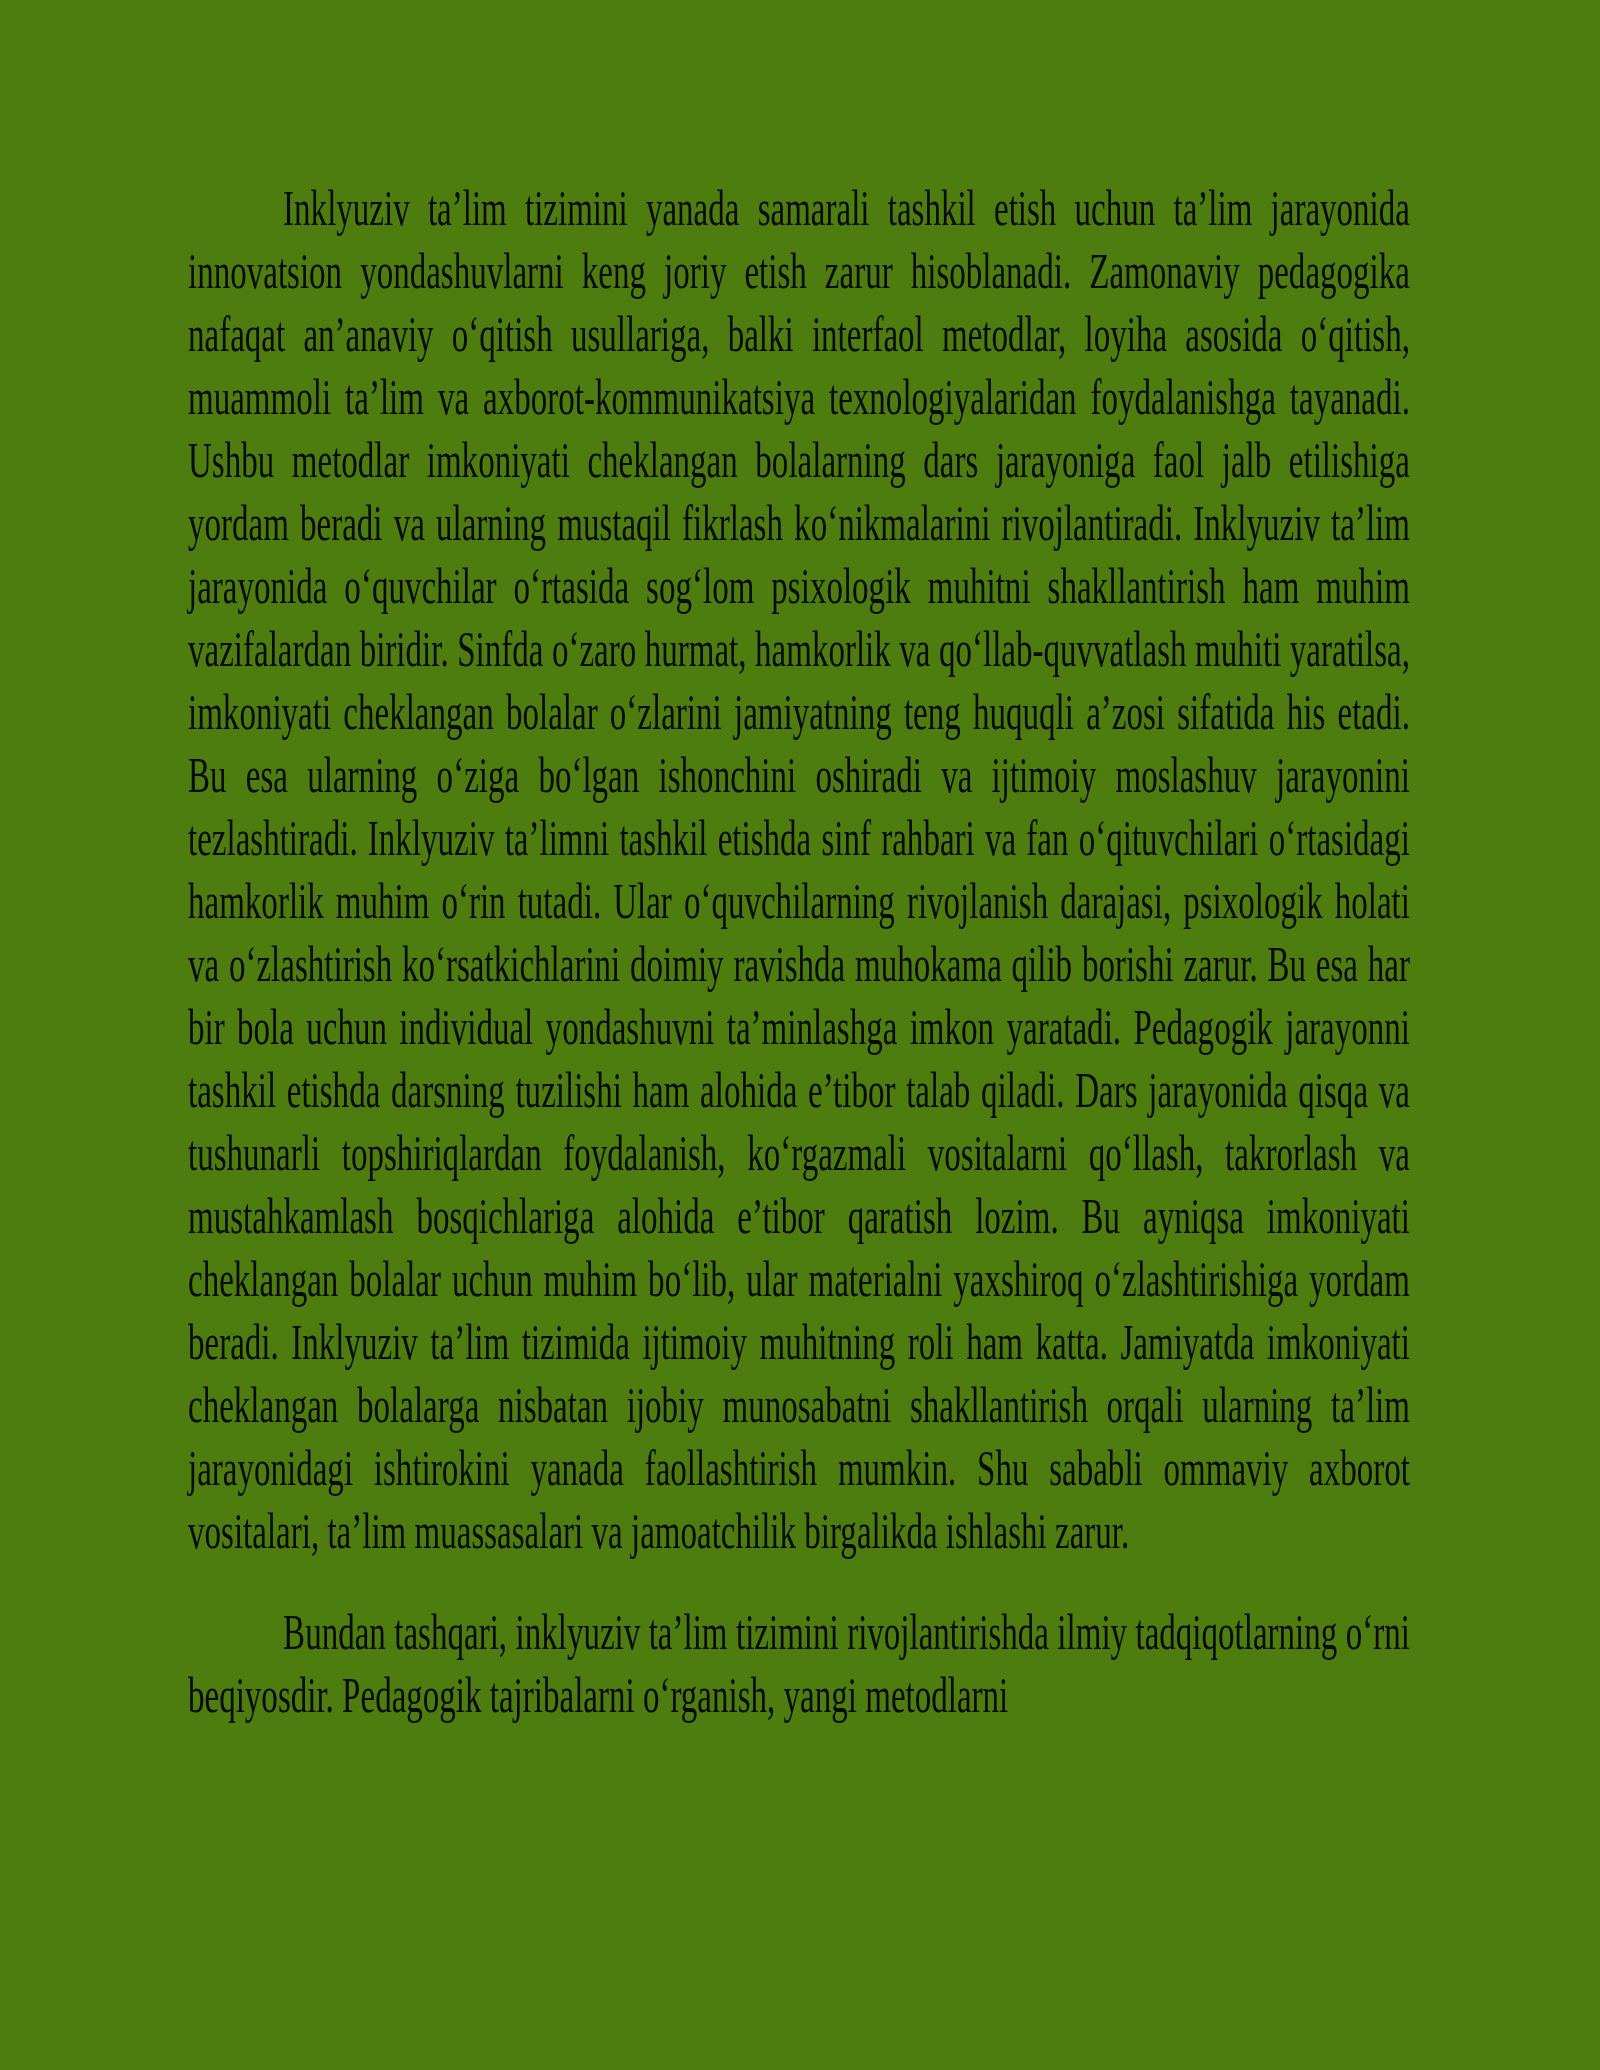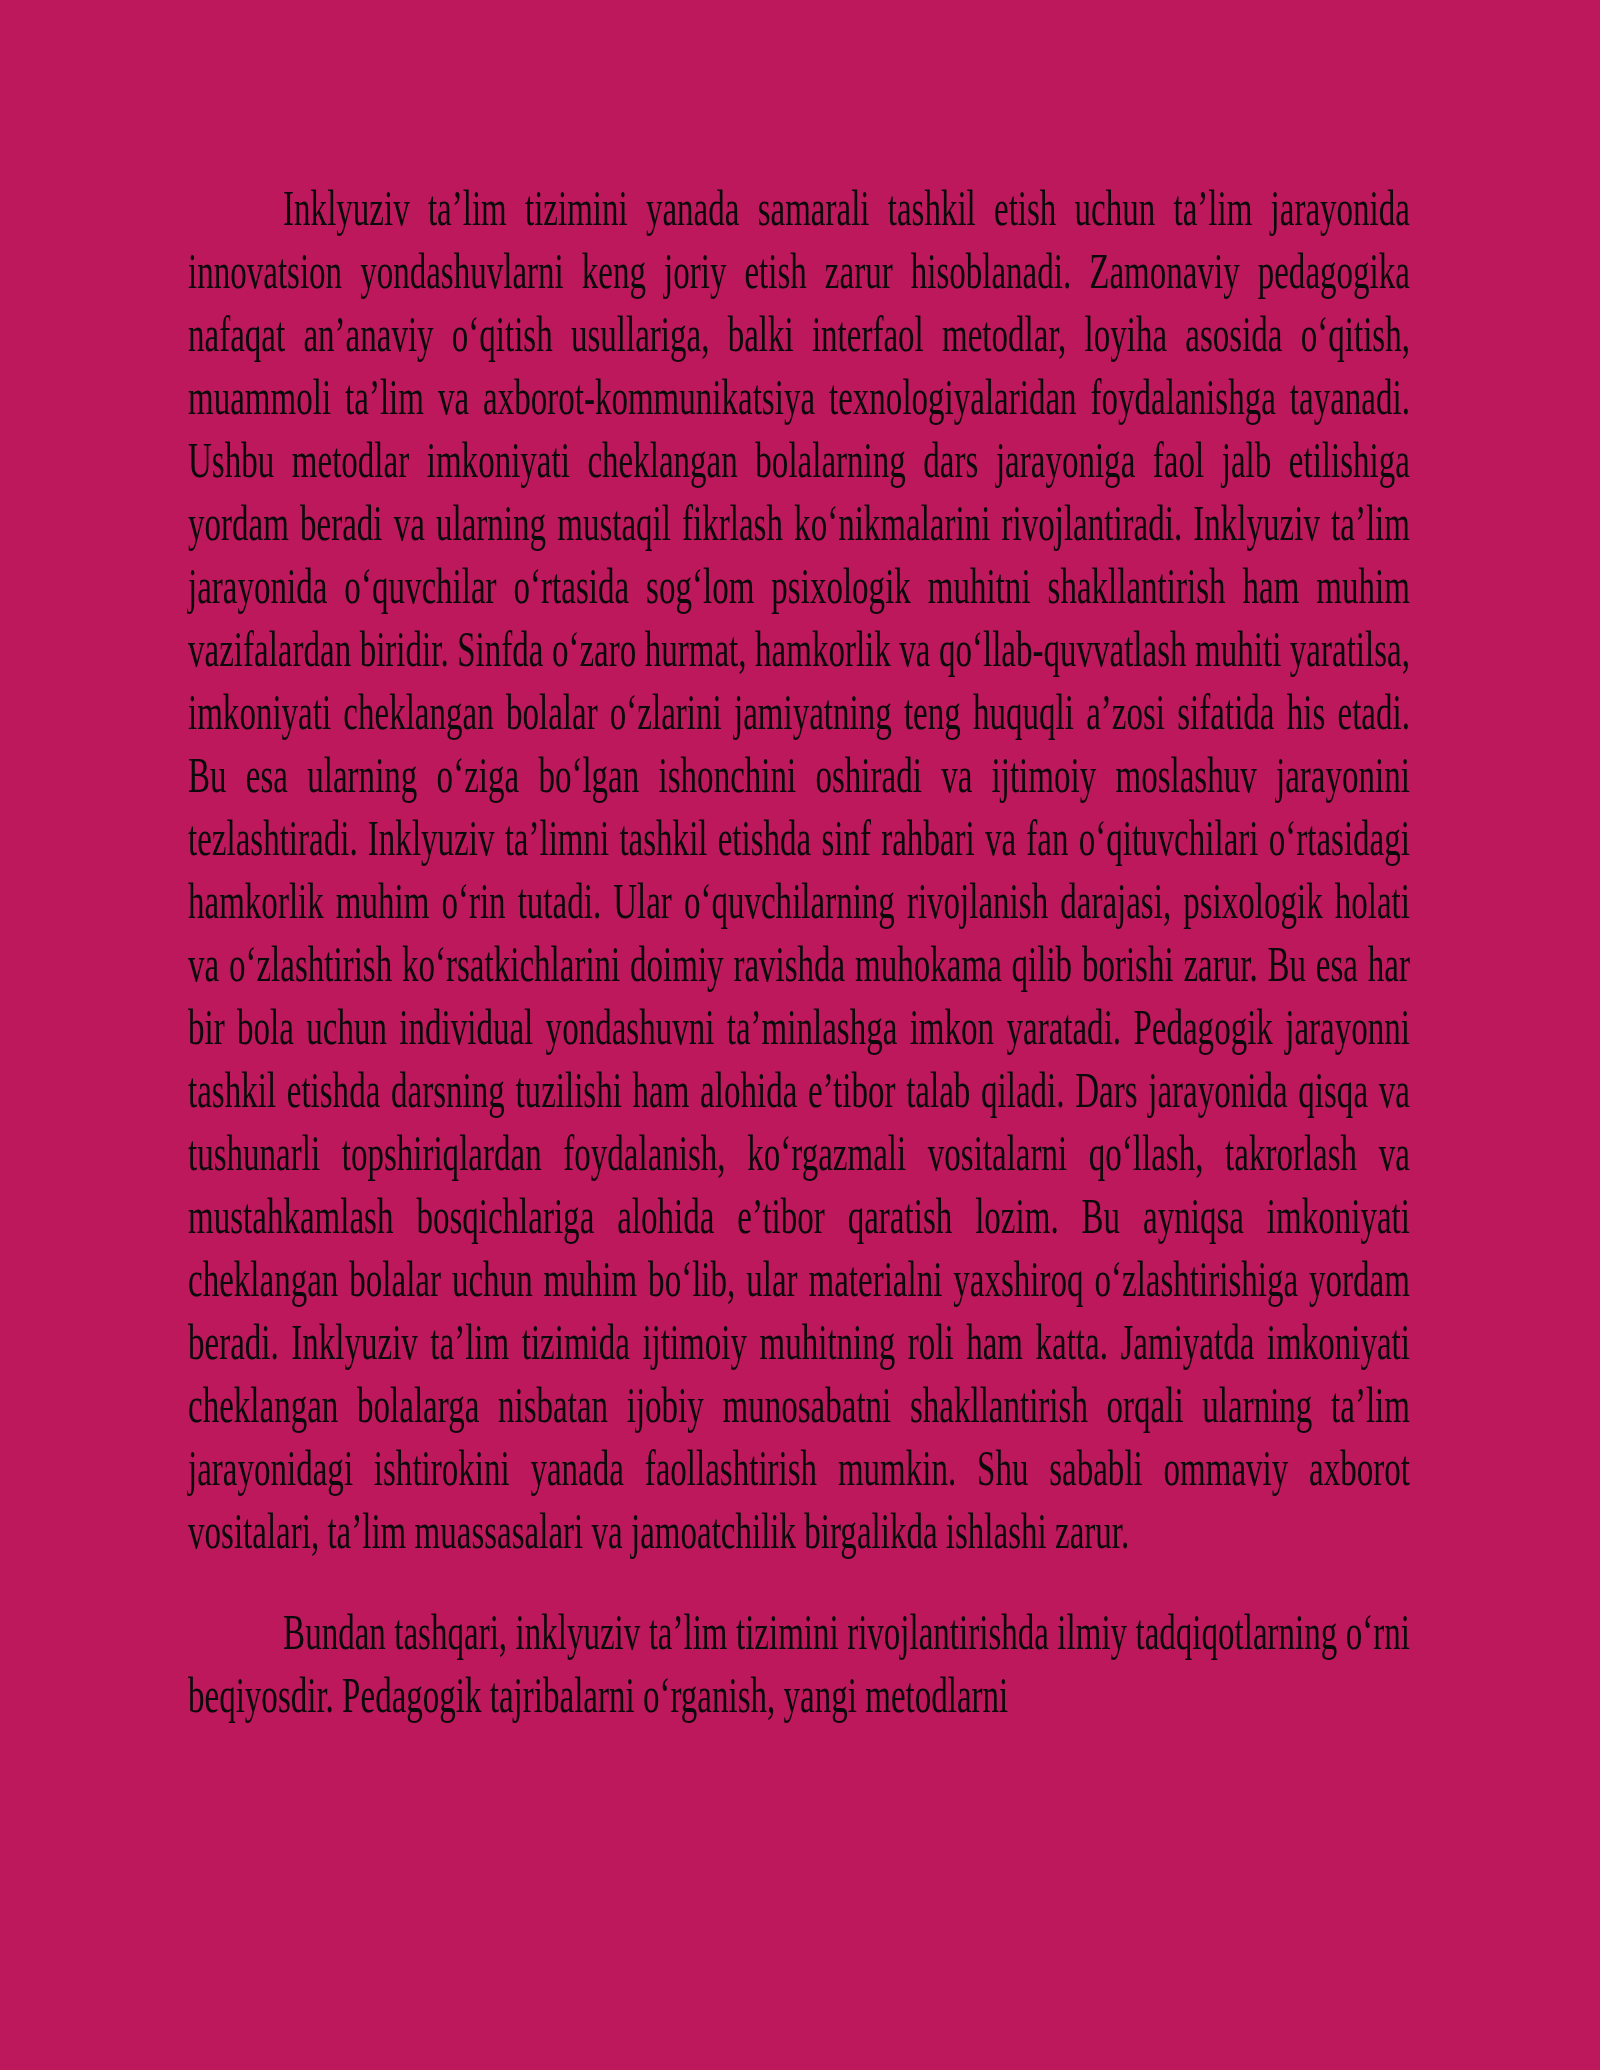--- a/index.html
+++ b/index.html
@@ -4,21 +4,21 @@
   <style>
     html, body {
       margin: 0;
       padding: 0;
       background: #ffffff;
     }
     .page {
       position: relative;
       width: 1600px;
       height: 2070px;
-      background: #be185d;
+      background: #4d7c0f;
       overflow: hidden;
       font-family: "Liberation Serif", serif;
     }
     .content {
       position: absolute;
       left: 188px;
       top: 177px;
       width: 1222px;
     }
     

